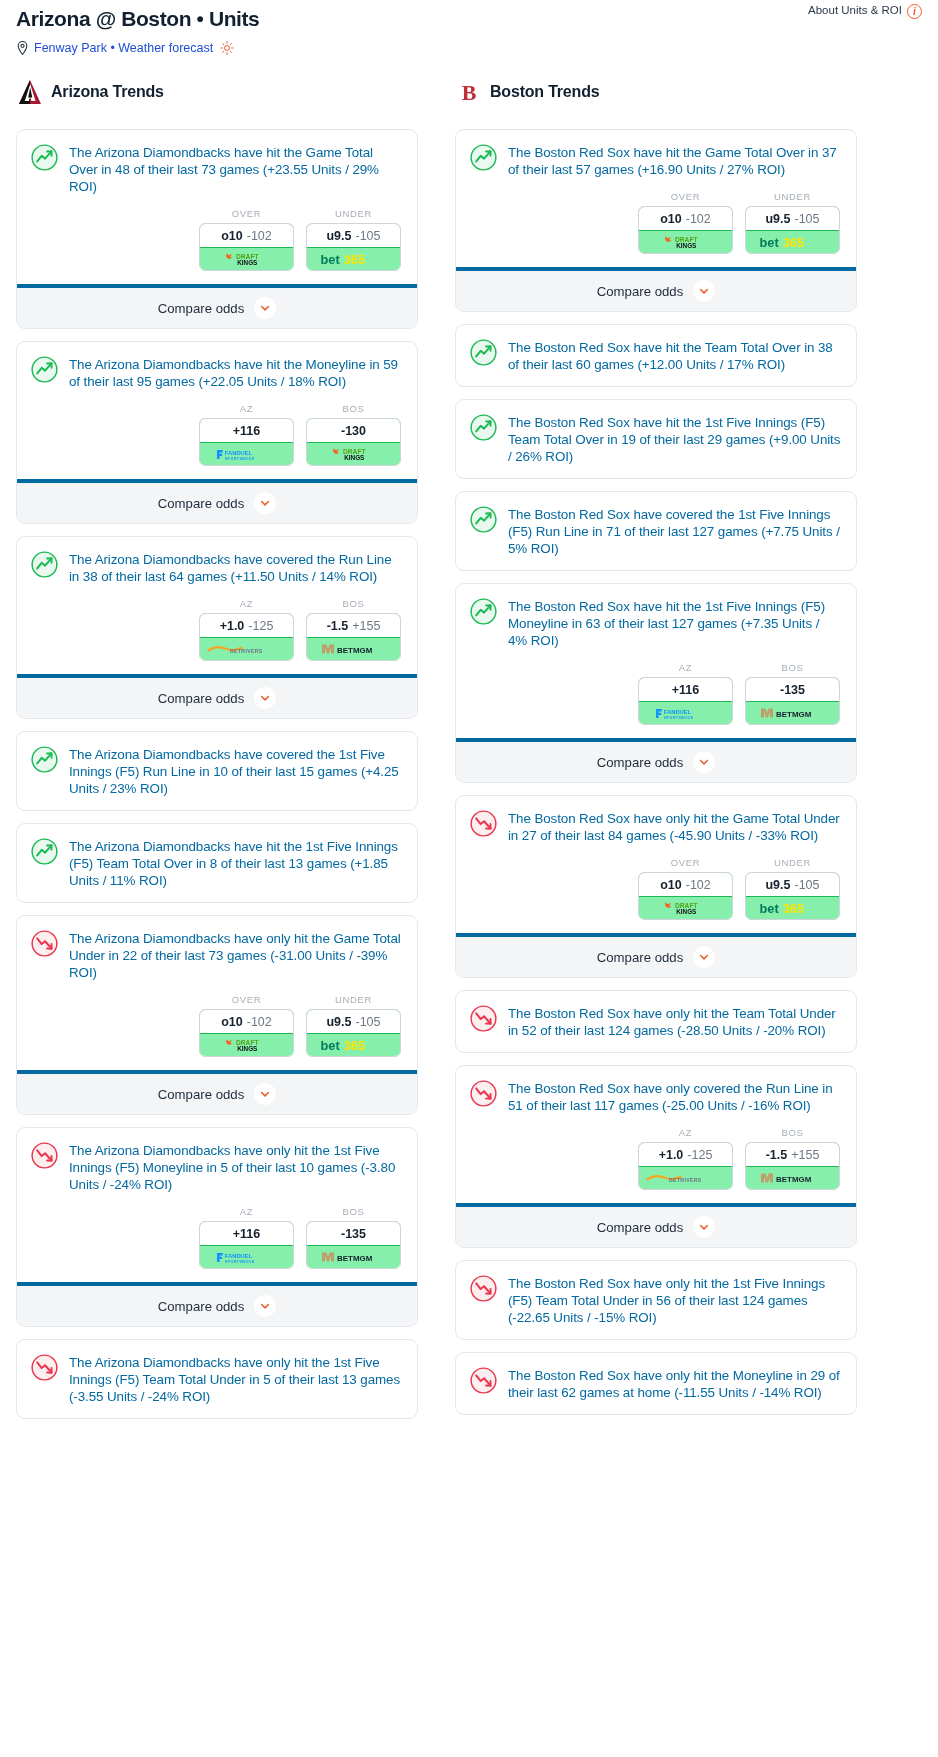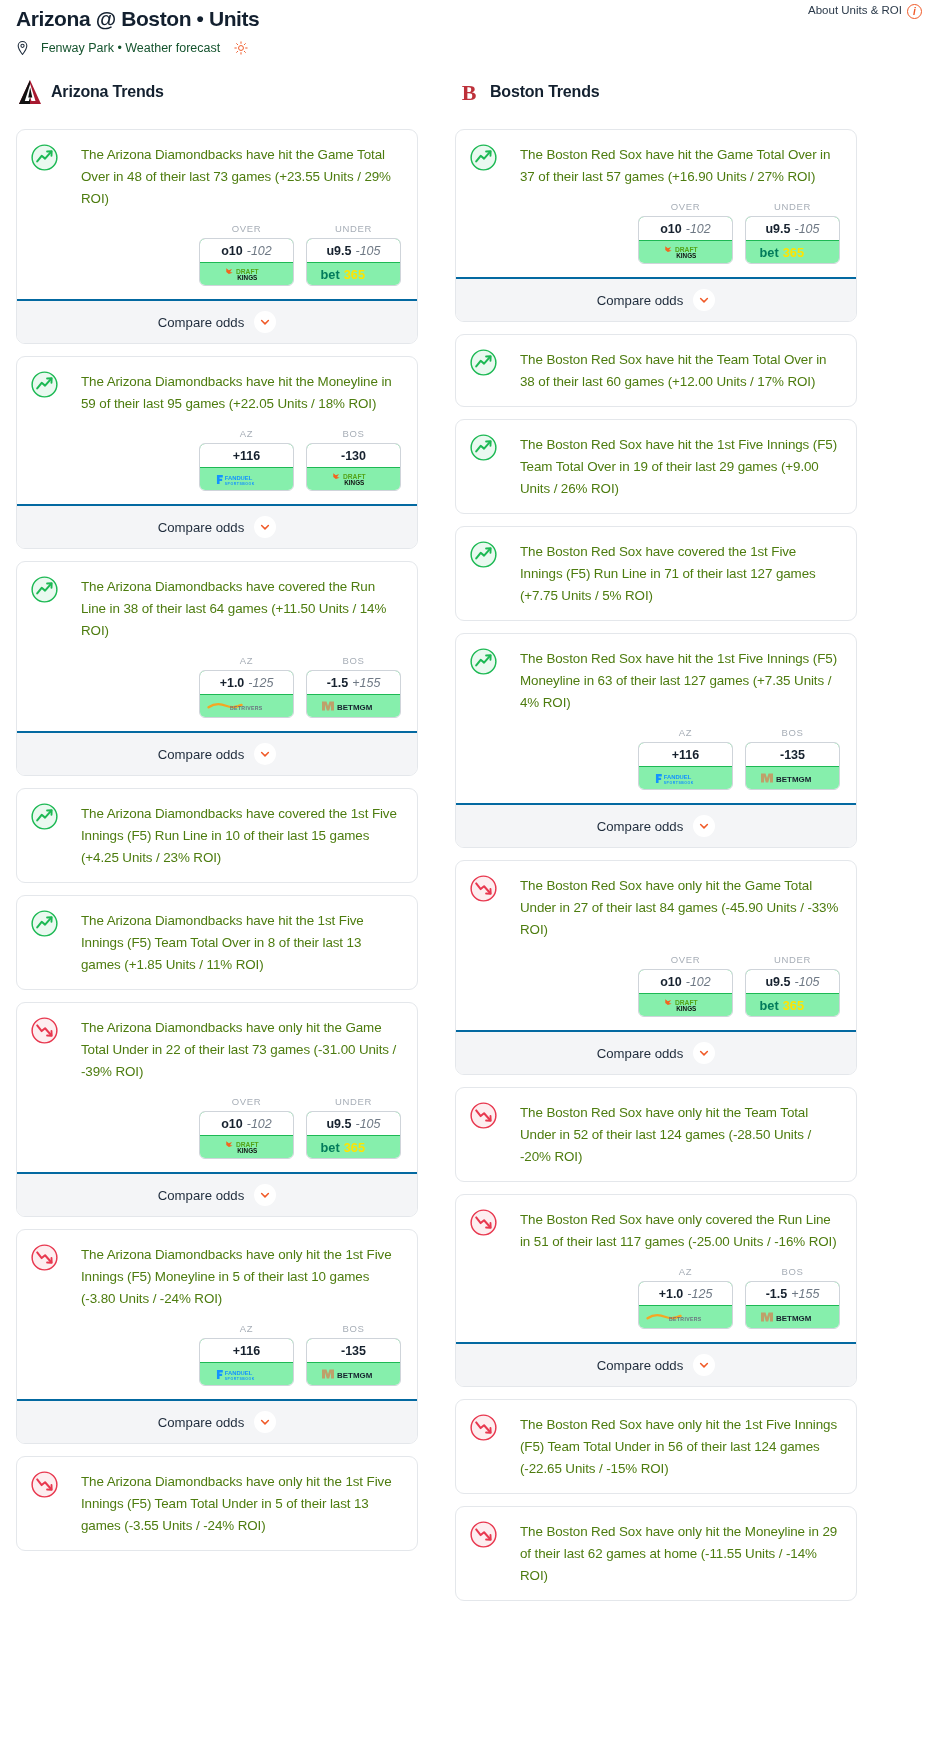--- a/index.html
+++ b/index.html
@@ -17,24 +17,24 @@
   .hdr-title {
     font-size: 21px;
     font-weight: bold;
     letter-spacing: -0.4px;
     color: #13202f;
     line-height: 26px;
   }
   .hdr-sub {
     display: flex;
     align-items: center;
-    gap: 12px;
+    gap: 5px;
     margin-top: 9px;
     font-size: 12.5px;
-    color: #14532d;
+    color: #1d4ed8;
     font-weight: 500;
   }
   .pin-icon { width: 13px; height: 14px; display: inline-block; flex: 0 0 auto; }
   .sun-icon { width: 14px; height: 14px; display: inline-block; margin-left: 2px; }
   .about {
     position: absolute;
     right: 16px;
     top: 4px;
     display: flex;
     gap: 5px;
@@ -82,24 +82,23 @@
     border: 1px solid #e4e7eb;
     border-radius: 9px;
     background: #fff;
     margin-bottom: 12px;
     overflow: hidden;
   }
   .card-body { display: flex; gap: 11px; padding: 14px 15px 13px 14px; }
   .tico { width: 27px; height: 27px; flex: 0 0 27px; margin-top: 0px; }
   .ttext {
     font-size: 13.4px;
-    line-height: 22px;
-    color: #4d7c0f;
+    line-height: 17px;
+    color: #0369a1;
     letter-spacing: -0.1px;
-    margin-left: 12px;
   }
 
   
   .odds {
     display: flex;
     justify-content: flex-end;
     gap: 12px;
     padding: 0 16px 13px 16px;
   }
   .odd-col { width: 95px; }
@@ -123,41 +122,41 @@
     margin: -1px -1px 0 -1px;
     height: 25px;
     display: flex;
     align-items: center;
     justify-content: center;
     gap: 4px;
     font-size: 12.5px;
     background: #fff;
   }
   .odd-price .side { font-weight: bold; color: #16212e; }
-  .odd-price .num { color: #6e7884; font-weight: 500; font-style: italic; }
+  .odd-price .num { color: #6e7884; font-weight: 500; }
   .odd-book {
     height: 22px;
     display: flex;
     align-items: center;
     justify-content: center;
     background: #86efac;
   }
 
   
   .bk { display: block; }
   .bk-dk { height: 14px; }
   .bk-b365 { height: 15px; }
   .bk-fd { height: 13px; }
   .bk-br { height: 11px; }
   .bk-mgm { height: 12px; }
 
   
   .compare {
     background: #f4f5f7;
-    border-top: 2px solid #0369a1;
+    border-top: 4px solid #0369a1;
     height: 44px;
     display: flex;
     align-items: center;
     justify-content: center;
     gap: 10px;
     cursor: pointer;
     font-size: 13.2px;
     font-weight: 500;
     color: #1e2b3b;
   }

